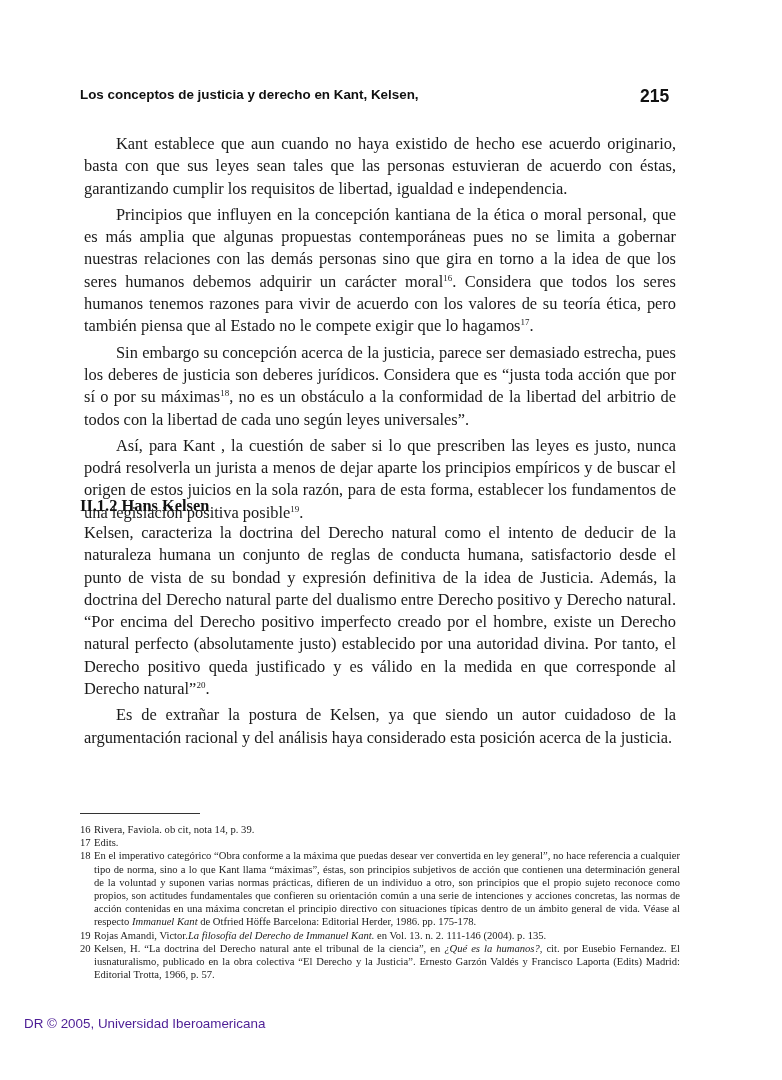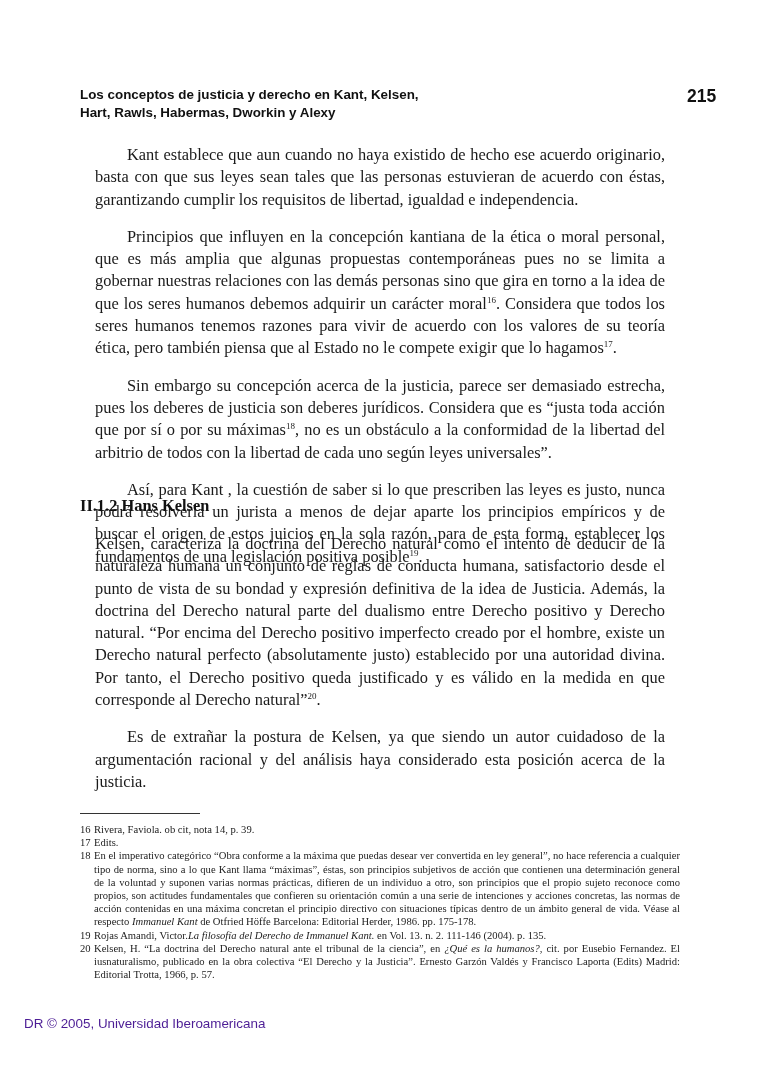--- a/index.html
+++ b/index.html
@@ -7,29 +7,29 @@
   .page { position: absolute; left: 0; top: 0; width: 716px; height: 1080px; background: #fff; }
 
   .running-head {
     position: absolute; left: 80px; top: 86px; width: 600px;
     font-family: "Liberation Sans", sans-serif; font-weight: bold;
     font-size: 13.4px; line-height: 18px; color: #111;
   }
   .page-number {
     position: absolute; left: 640px; top: 86px;
     font-family: "Liberation Sans", sans-serif; font-weight: bold;
-    font-size: 17.5px; color: #111; margin-left: 47px;
+    font-size: 17.5px; color: #111;
   }
 
   .body-text {
     position: absolute; left: 80px; top: 129px; width: 600px;
     font-family: "Liberation Serif", serif; font-size: 16.4px; line-height: 22.3px;
     text-align: justify; color: #1a1a1a;
   }
-  .body-text p { margin: 15px; }
+  .body-text p { margin: 4px; }
   .body-text p.indent { text-indent: 32px; }
   sup { font-size: 9px; line-height: 0; vertical-align: 6px; }
 
   .section-heading {
     position: absolute; left: 80px; top: 496px;
     font-family: "Liberation Serif", serif; font-weight: bold; font-size: 16.4px; color: #111;
   }
   .body-text-2 { top: 518px; }
 
   .footnote-rule {
@@ -50,21 +50,20 @@
     font-family: "Liberation Sans", sans-serif; font-size: 13.4px; color: #4c1d95;
   }
 </style>
 </head>
 <body>
 
 <div class="page">
 
   <div class="running-head">
     <div>Los conceptos de justicia y derecho en Kant, Kelsen,</div>
-    <div>Hart, Rawls, Habermas, Dworkin y Alexy</div>
   </div>
   <div class="page-number">215</div>
 
   <div class="body-text">
     <p class="indent"><span>Kant establece que aun cuando no haya existido de hecho ese acuerdo originario, basta con que sus leyes sean tales que las personas estuvieran de acuerdo con éstas, garantizando cumplir los requisitos de libertad, igualdad e independencia.</span></p>
     <p class="indent"><span>Principios que influyen en la concepción kantiana de la ética o moral personal, que es más amplia que algunas propuestas contemporáneas pues no se limita a gobernar nuestras relaciones con las demás personas sino que gira en torno a la idea de que los seres humanos debemos adquirir un carácter moral</span><sup>16</sup><span>. Considera que todos los seres humanos tenemos razones para vivir de acuerdo con los valores de su teoría ética, pero también piensa que al Estado no le compete exigir que lo hagamos</span><sup>17</sup><span>.</span></p>
     <p class="indent"><span>Sin embargo su concepción acerca de la justicia, parece ser demasiado estrecha, pues los deberes de justicia son deberes jurídicos. Considera que es “justa toda acción que por sí o por su máximas</span><sup>18</sup><span>, no es un obstáculo a la conformidad de la libertad del arbitrio de todos con la libertad de cada uno según leyes universales”.</span></p>
     <p class="indent"><span>Así, para Kant , la cuestión de saber si lo que prescriben las leyes es justo, nunca podrá resolverla un jurista a menos de dejar aparte los principios empíricos y de buscar el origen de estos juicios en la sola razón, para de esta forma, establecer los fundamentos de una legislación positiva posible</span><sup>19</sup><span>.</span></p>
   </div>
 

